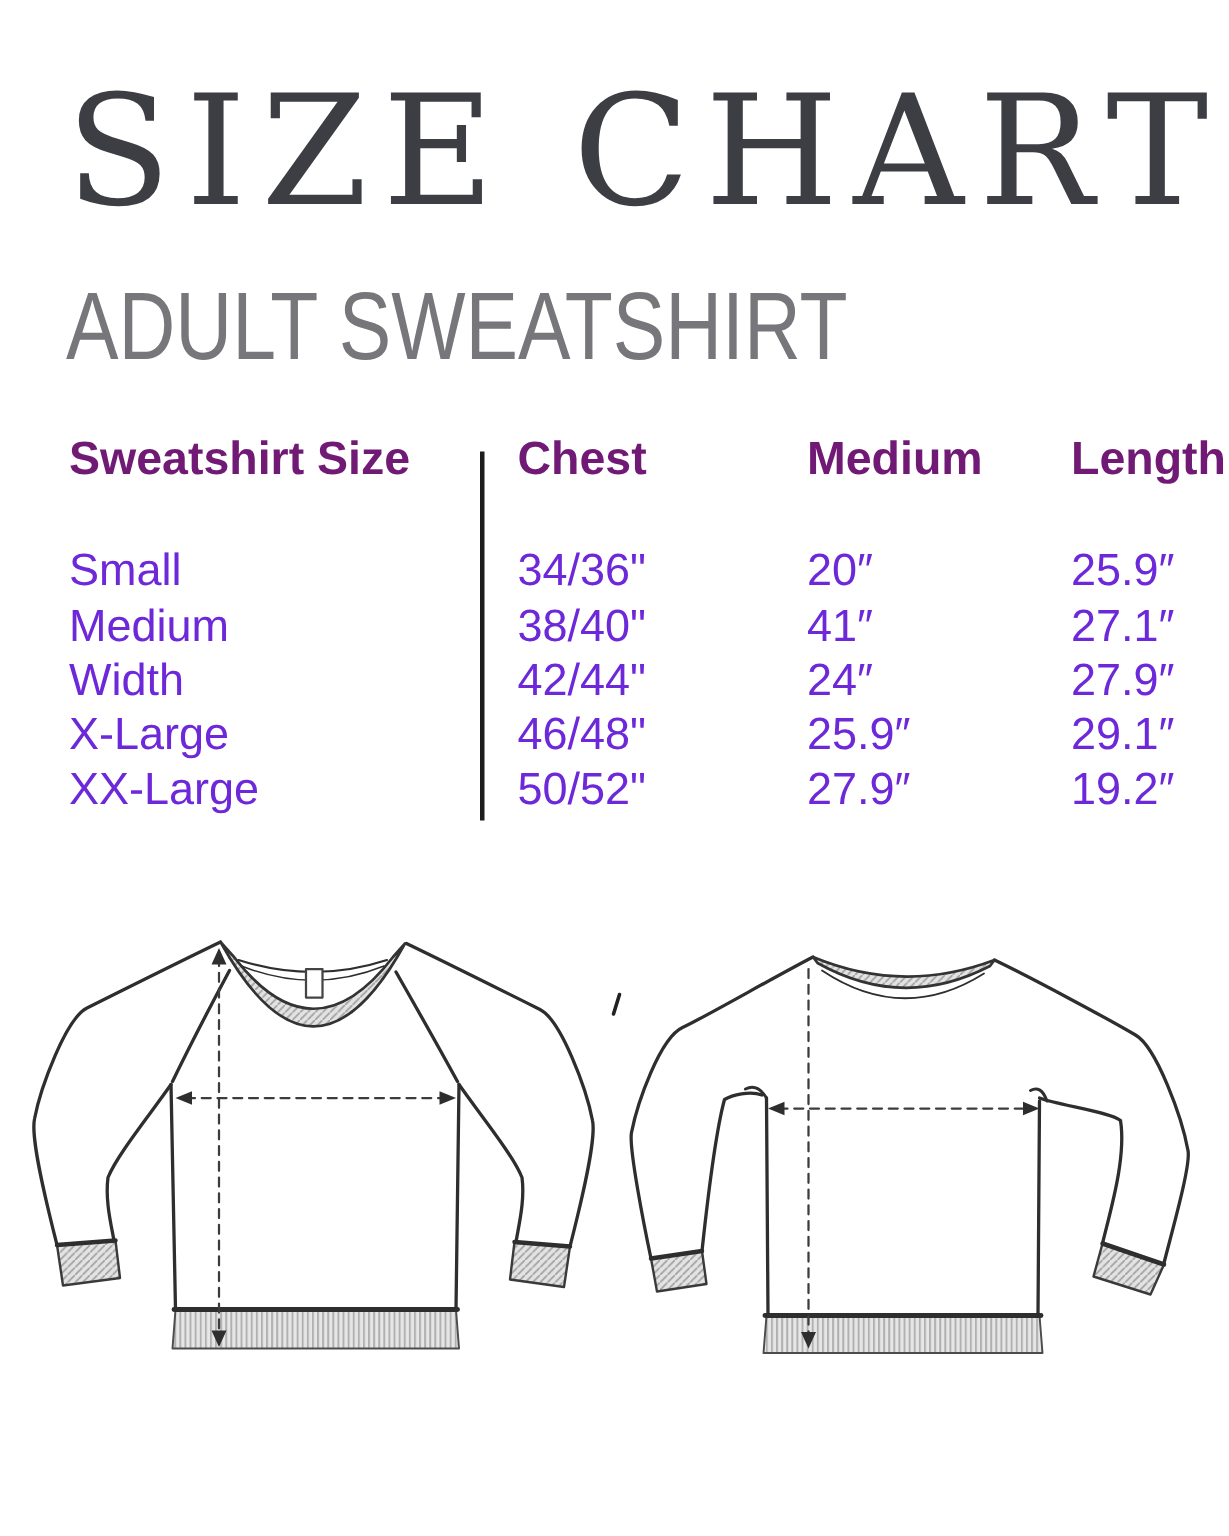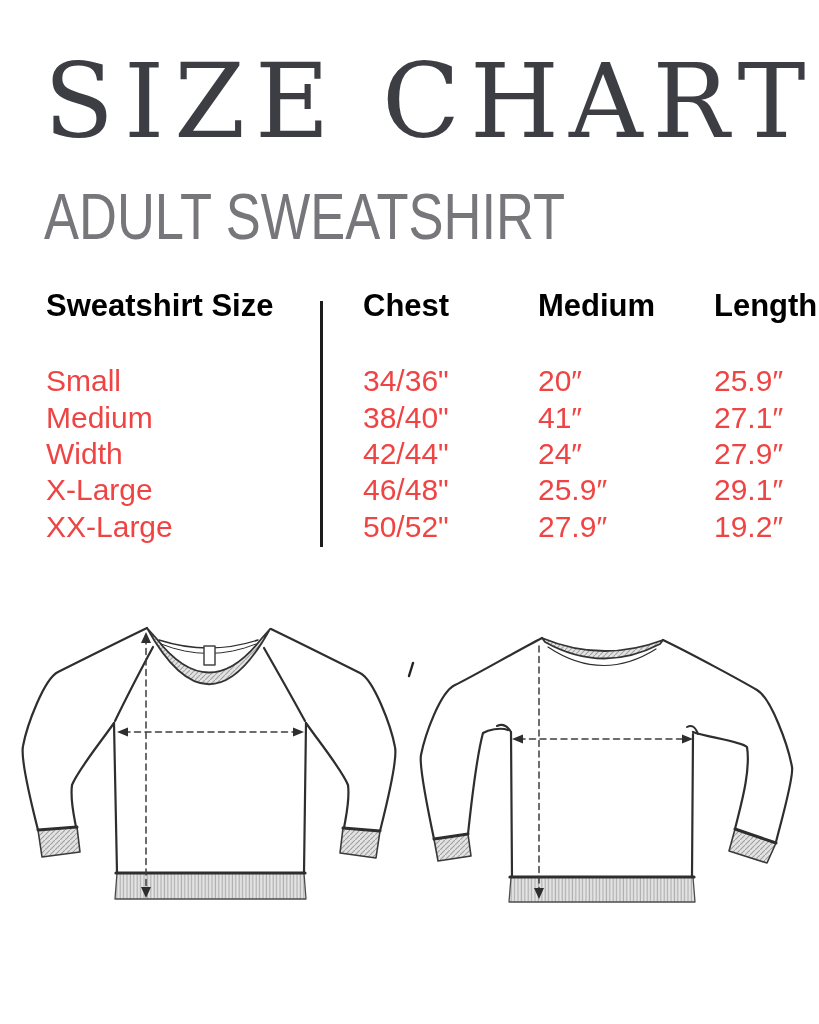--- a/index.html
+++ b/index.html
@@ -5,25 +5,25 @@
   html,body{margin:0;padding:0;background:#fff;}
   .page{position:relative;width:819px;height:1024px;background:#ffffff;overflow:hidden;
         font-family:"Liberation Sans",sans-serif;}
   .title{position:absolute;left:44px;top:46px;font-family:"DejaVu Serif",serif;
          font-weight:400;font-size:102px;letter-spacing:10px;line-height:1.1;
          color:#3d3d44;white-space:nowrap;}
   .subtitle{position:absolute;left:44px;top:181px;font-size:64px;font-weight:400;
             color:#77777b;line-height:1.15;white-space:nowrap;
             transform:scaleX(0.82);transform-origin:0 0;}
   .th{position:absolute;top:288px;height:36px;line-height:36px;font-weight:bold;
-      font-size:31px;color:#000000;white-space:nowrap;}
-  .td{position:absolute;height:36px;line-height:36px;font-size:30px;color:#ef4444;
+      font-size:31px;color:#701a75;white-space:nowrap;}
+  .td{position:absolute;height:36px;line-height:36px;font-size:30px;color:#6d28d9;
       white-space:nowrap;}
   .c-size{left:46px;}
-  .c-chest{left:363px;}
+  .c-chest{left:345px;}
   .c-width{left:538px;}
   .c-length{left:714px;}
   .row0{top:363px;} .row1{top:400px;} .row2{top:436px;} .row3{top:472px;text-align:center;} .row4{top:509px;}
   .divider{position:absolute;left:320px;top:301px;width:3px;height:246px;background:#1c1c1c;}
   .drawings{position:absolute;left:0;top:580px;width:819px;height:444px;}
 </style>
 </head>
 <body>
 
 <div class="page">

